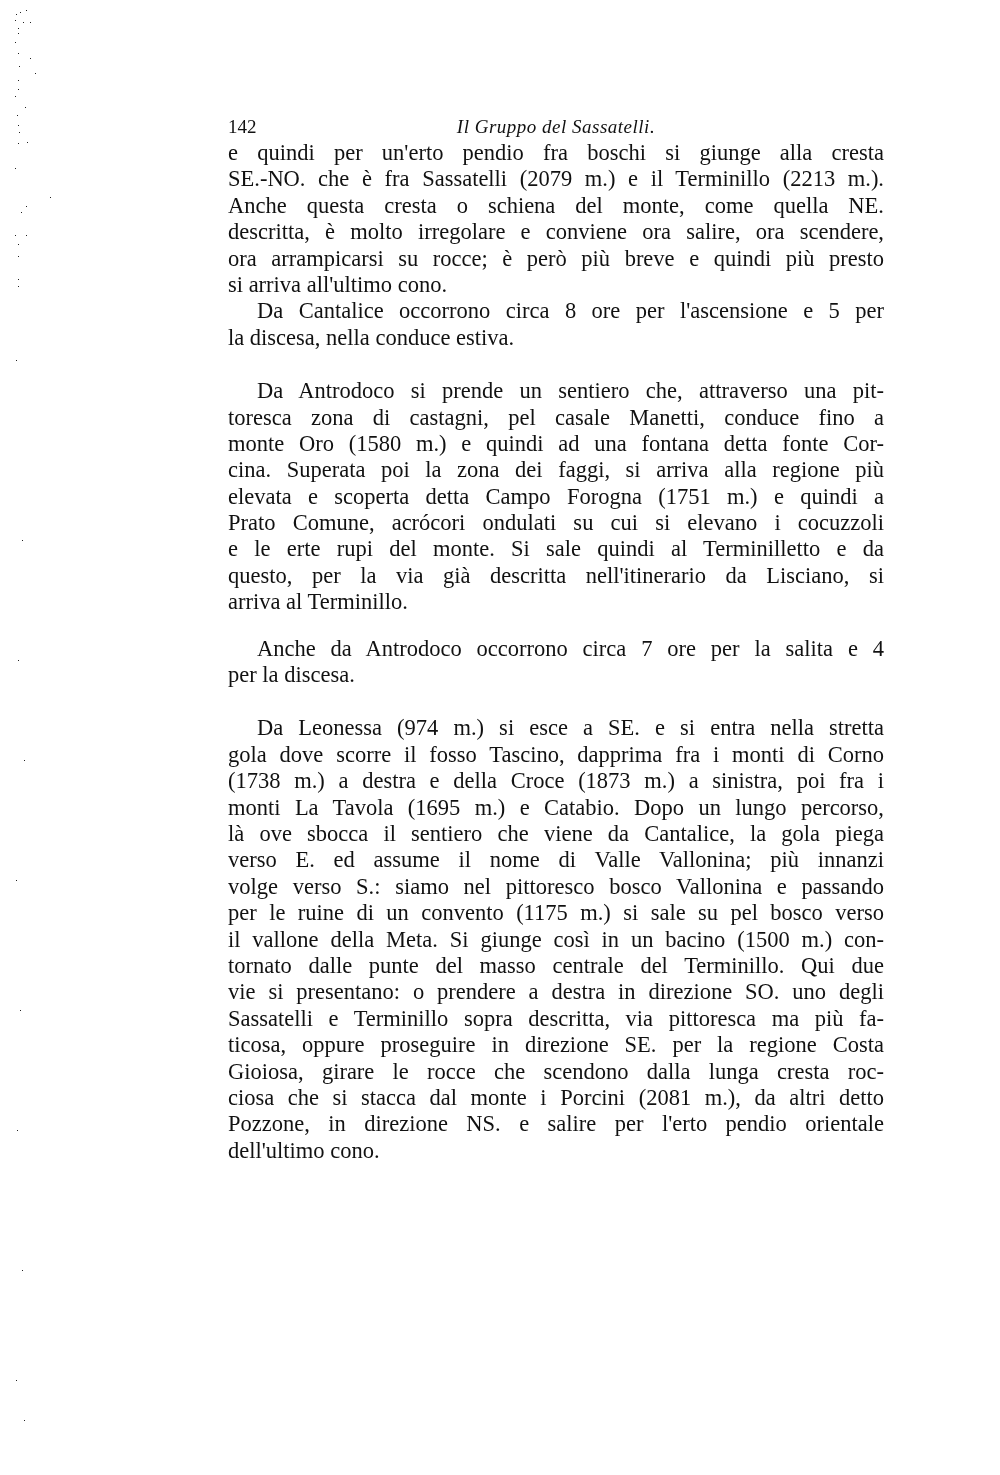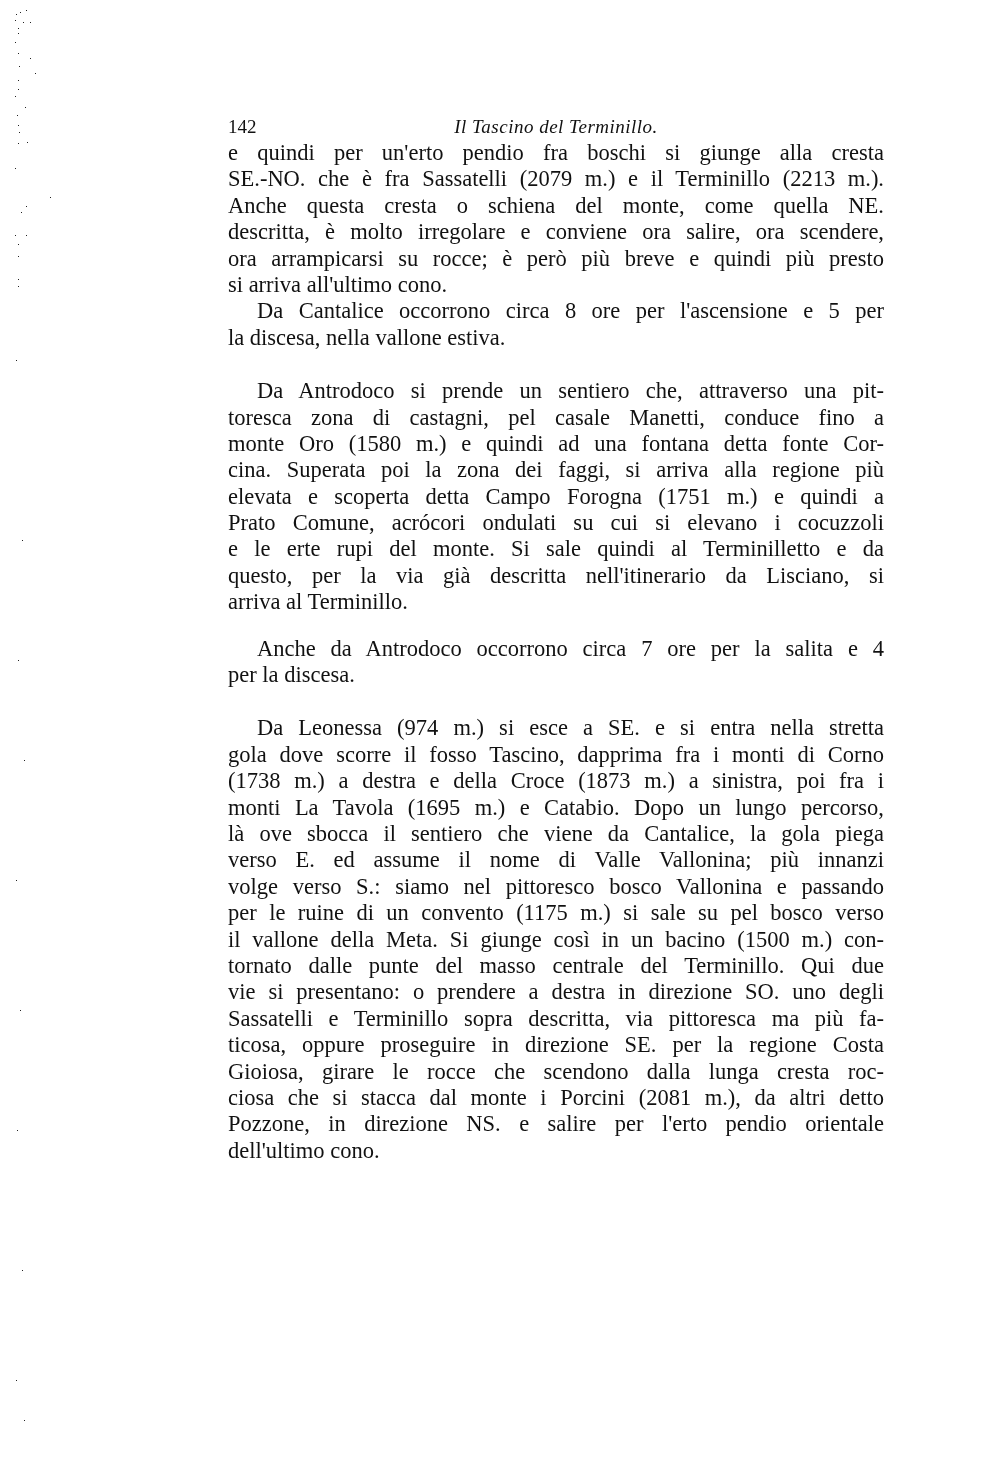--- a/index.html
+++ b/index.html
@@ -126,37 +126,37 @@
     <span class="speck" style="left:6px;top:880px"></span>
     <span class="speck" style="left:10px;top:1010px"></span>
     <span class="speck" style="left:7px;top:1130px"></span>
     <span class="speck" style="left:12px;top:1270px"></span>
     <span class="speck" style="left:6px;top:1380px"></span>
     <span class="speck" style="left:14px;top:1420px"></span>
   </div>
 
   <div class="running-head">
     <span class="page-number">142</span>
-    <span class="running-title">Il Tascino del Terminillo.</span>
+    <span class="running-title">Il Gruppo del Sassatelli.</span>
   </div>
 
   <div class="text-block">
 
     <div class="paragraph">
       <span class="line">e quindi per un'erto pendio fra boschi si giunge alla cresta</span>
       <span class="line">SE.-NO. che è fra Sassatelli (2079 m.) e il Terminillo (2213 m.).</span>
       <span class="line">Anche questa cresta o schiena del monte, come quella NE.</span>
       <span class="line">descritta, è molto irregolare e conviene ora salire, ora scendere,</span>
       <span class="line">ora arrampicarsi su rocce; è però più breve e quindi più presto</span>
       <span class="line last">si arriva all'ultimo cono.</span>
     </div>
 
     <div class="paragraph" style="margin-top:0">
       <span class="line" style="padding-left:29px">Da Cantalice occorrono circa 8 ore per l'ascensione e 5 per</span>
-      <span class="line last">la discesa, nella vallone estiva.</span>
+      <span class="line last">la discesa, nella conduce estiva.</span>
     </div>
 
     <div class="para-gap"></div>
 
     <div class="paragraph">
       <span class="line" style="padding-left:29px">Da Antrodoco si prende un sentiero che, attraverso una pit-</span>
       <span class="line">toresca zona di castagni, pel casale Manetti, conduce fino a</span>
       <span class="line">monte Oro (1580 m.) e quindi ad una fontana detta fonte Cor-</span>
       <span class="line">cina. Superata poi la zona dei faggi, si arriva alla regione più</span>
       <span class="line">elevata e scoperta detta Campo Forogna (1751 m.) e quindi a</span>

